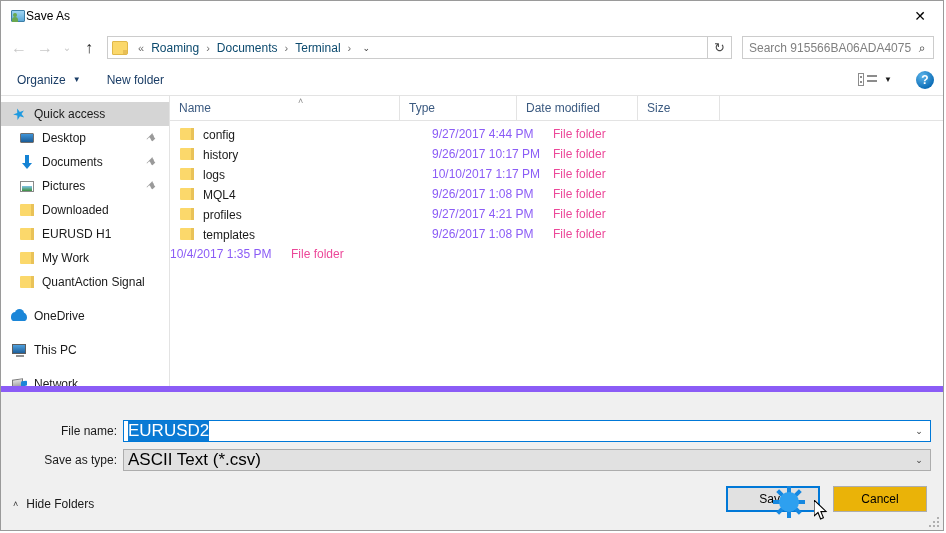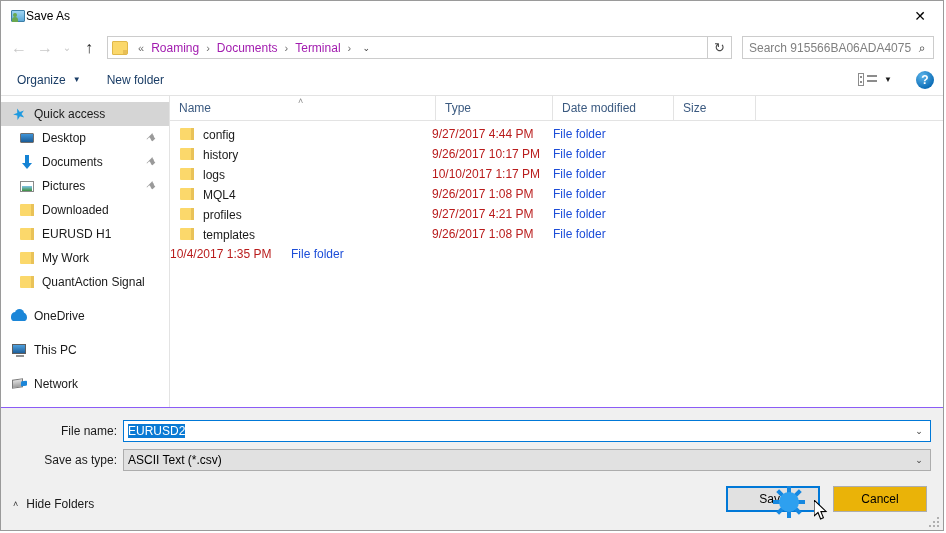--- a/index.html
+++ b/index.html
@@ -131,21 +131,21 @@
     background: #e8bf56;
   }
   .crumb-sep {
     color: #6d6d6d;
     font-size: 11px;
     padding: 0 5px;
     flex: 0 0 auto;
   }
   .crumb {
     font-size: 12px;
-    color: #a21caf;
+    color: #0c4a6e;
     white-space: nowrap;
     flex: 0 0 auto;
     padding: 1px 2px;
   }
   .crumb.tail { flex: 1 1 auto; overflow: hidden; text-overflow: ellipsis; }
   .addr-drop {
     width: 20px; height: 21px;
     display: flex; align-items: center; justify-content: center;
     font-size: 9px;
     color: #3a3a3a;
@@ -429,21 +429,21 @@
     font-size: 12px;
     color: #3b5a80;
     padding-left: 9px;
     box-sizing: border-box;
     height: 24px;
     line-height: 24px;
     border-right: 1px solid #e3e3e3;
     white-space: nowrap;
     overflow: hidden;
   }
-  .col-name { width: 266px; }
+  .col-name { width: 230px; }
   .col-date { width: 121px; }
   .col-type { width: 117px; }
   .col-size { width: 82px; }
   .sort-chevron {
     position: absolute;
     left: 128px;
     top: 0px;
     font-size: 9px;
     color: #8f8f8f;
   }
@@ -463,30 +463,30 @@
     box-sizing: border-box;
     white-space: nowrap;
     overflow: hidden;
   }
   .cell-name .ico-folder-wrap {
     width: 16px; height: 16px;
     position: relative;
     margin-right: 8px;
     flex: 0 0 auto;
   }
-  .cell-date { width: 121px; color: #b91c1c; white-space: nowrap; }
-  .cell-type { width: 117px; color: #1d4ed8; white-space: nowrap; }
+  .cell-date { width: 121px; color: #8b5cf6; white-space: nowrap; }
+  .cell-type { width: 117px; color: #ec4899; white-space: nowrap; }
   .cell-size { width: 82px; }
 
   
   .bottom {
     flex: 0 0 auto;
     background: #f0f0f0;
-    border-top: 1px solid #8b5cf6;
-    padding-top: 12px;
+    border-top: 6px solid #8b5cf6;
+    padding-top: 28px;
     position: relative;
   }
   .field-row {
     display: flex;
     align-items: center;
     height: 22px;
     margin-bottom: 7px;
   }
   .field-label {
     width: 122px;
@@ -509,21 +509,21 @@
   .combo.filename {
     border: 1px solid #0078d7;
     background: #ffffff;
   }
   .combo.filetype {
     border: 1px solid #adadad;
     background: #e1e1e1;
   }
   .combo-value {
     flex: 1 1 auto;
-    font-size: 12px;
+    font-size: 17px;
     padding-left: 4px;
     white-space: nowrap;
     overflow: hidden;
     color: #000;
   }
   .combo.filename .combo-value span.sel {
     background: #0a7ad4;
     color: #ffffff;
     padding: 1px 0;
   }

